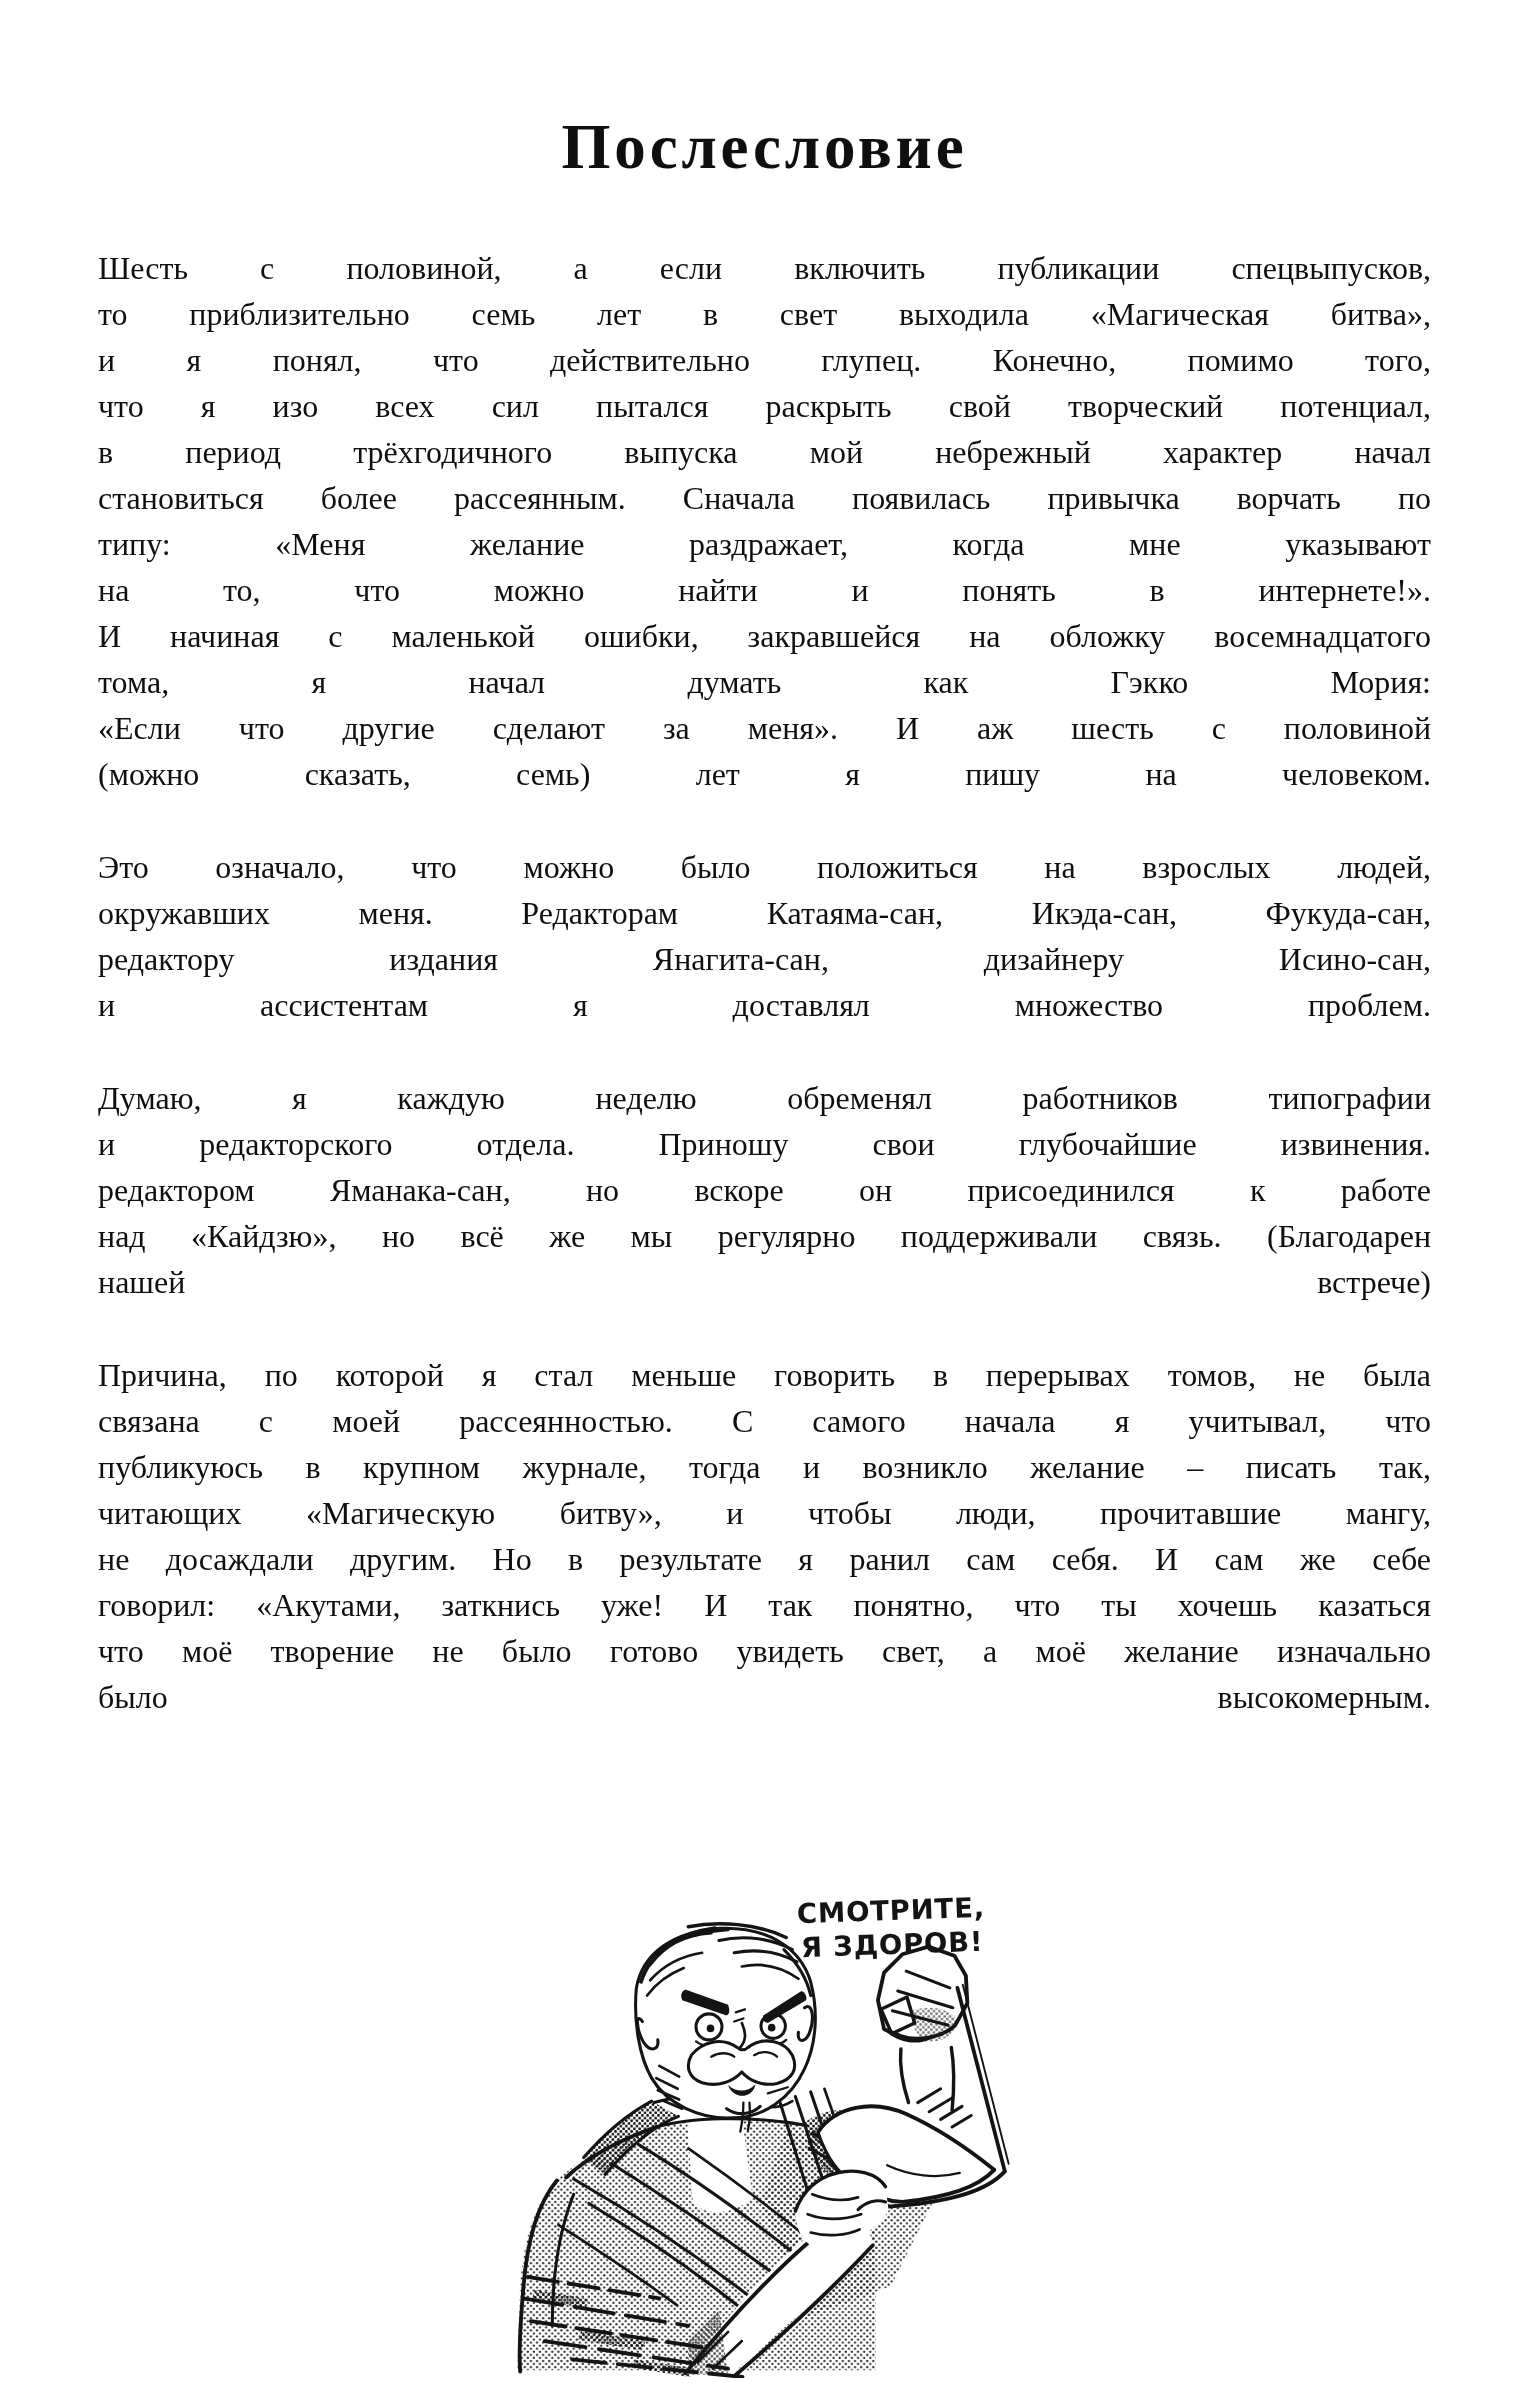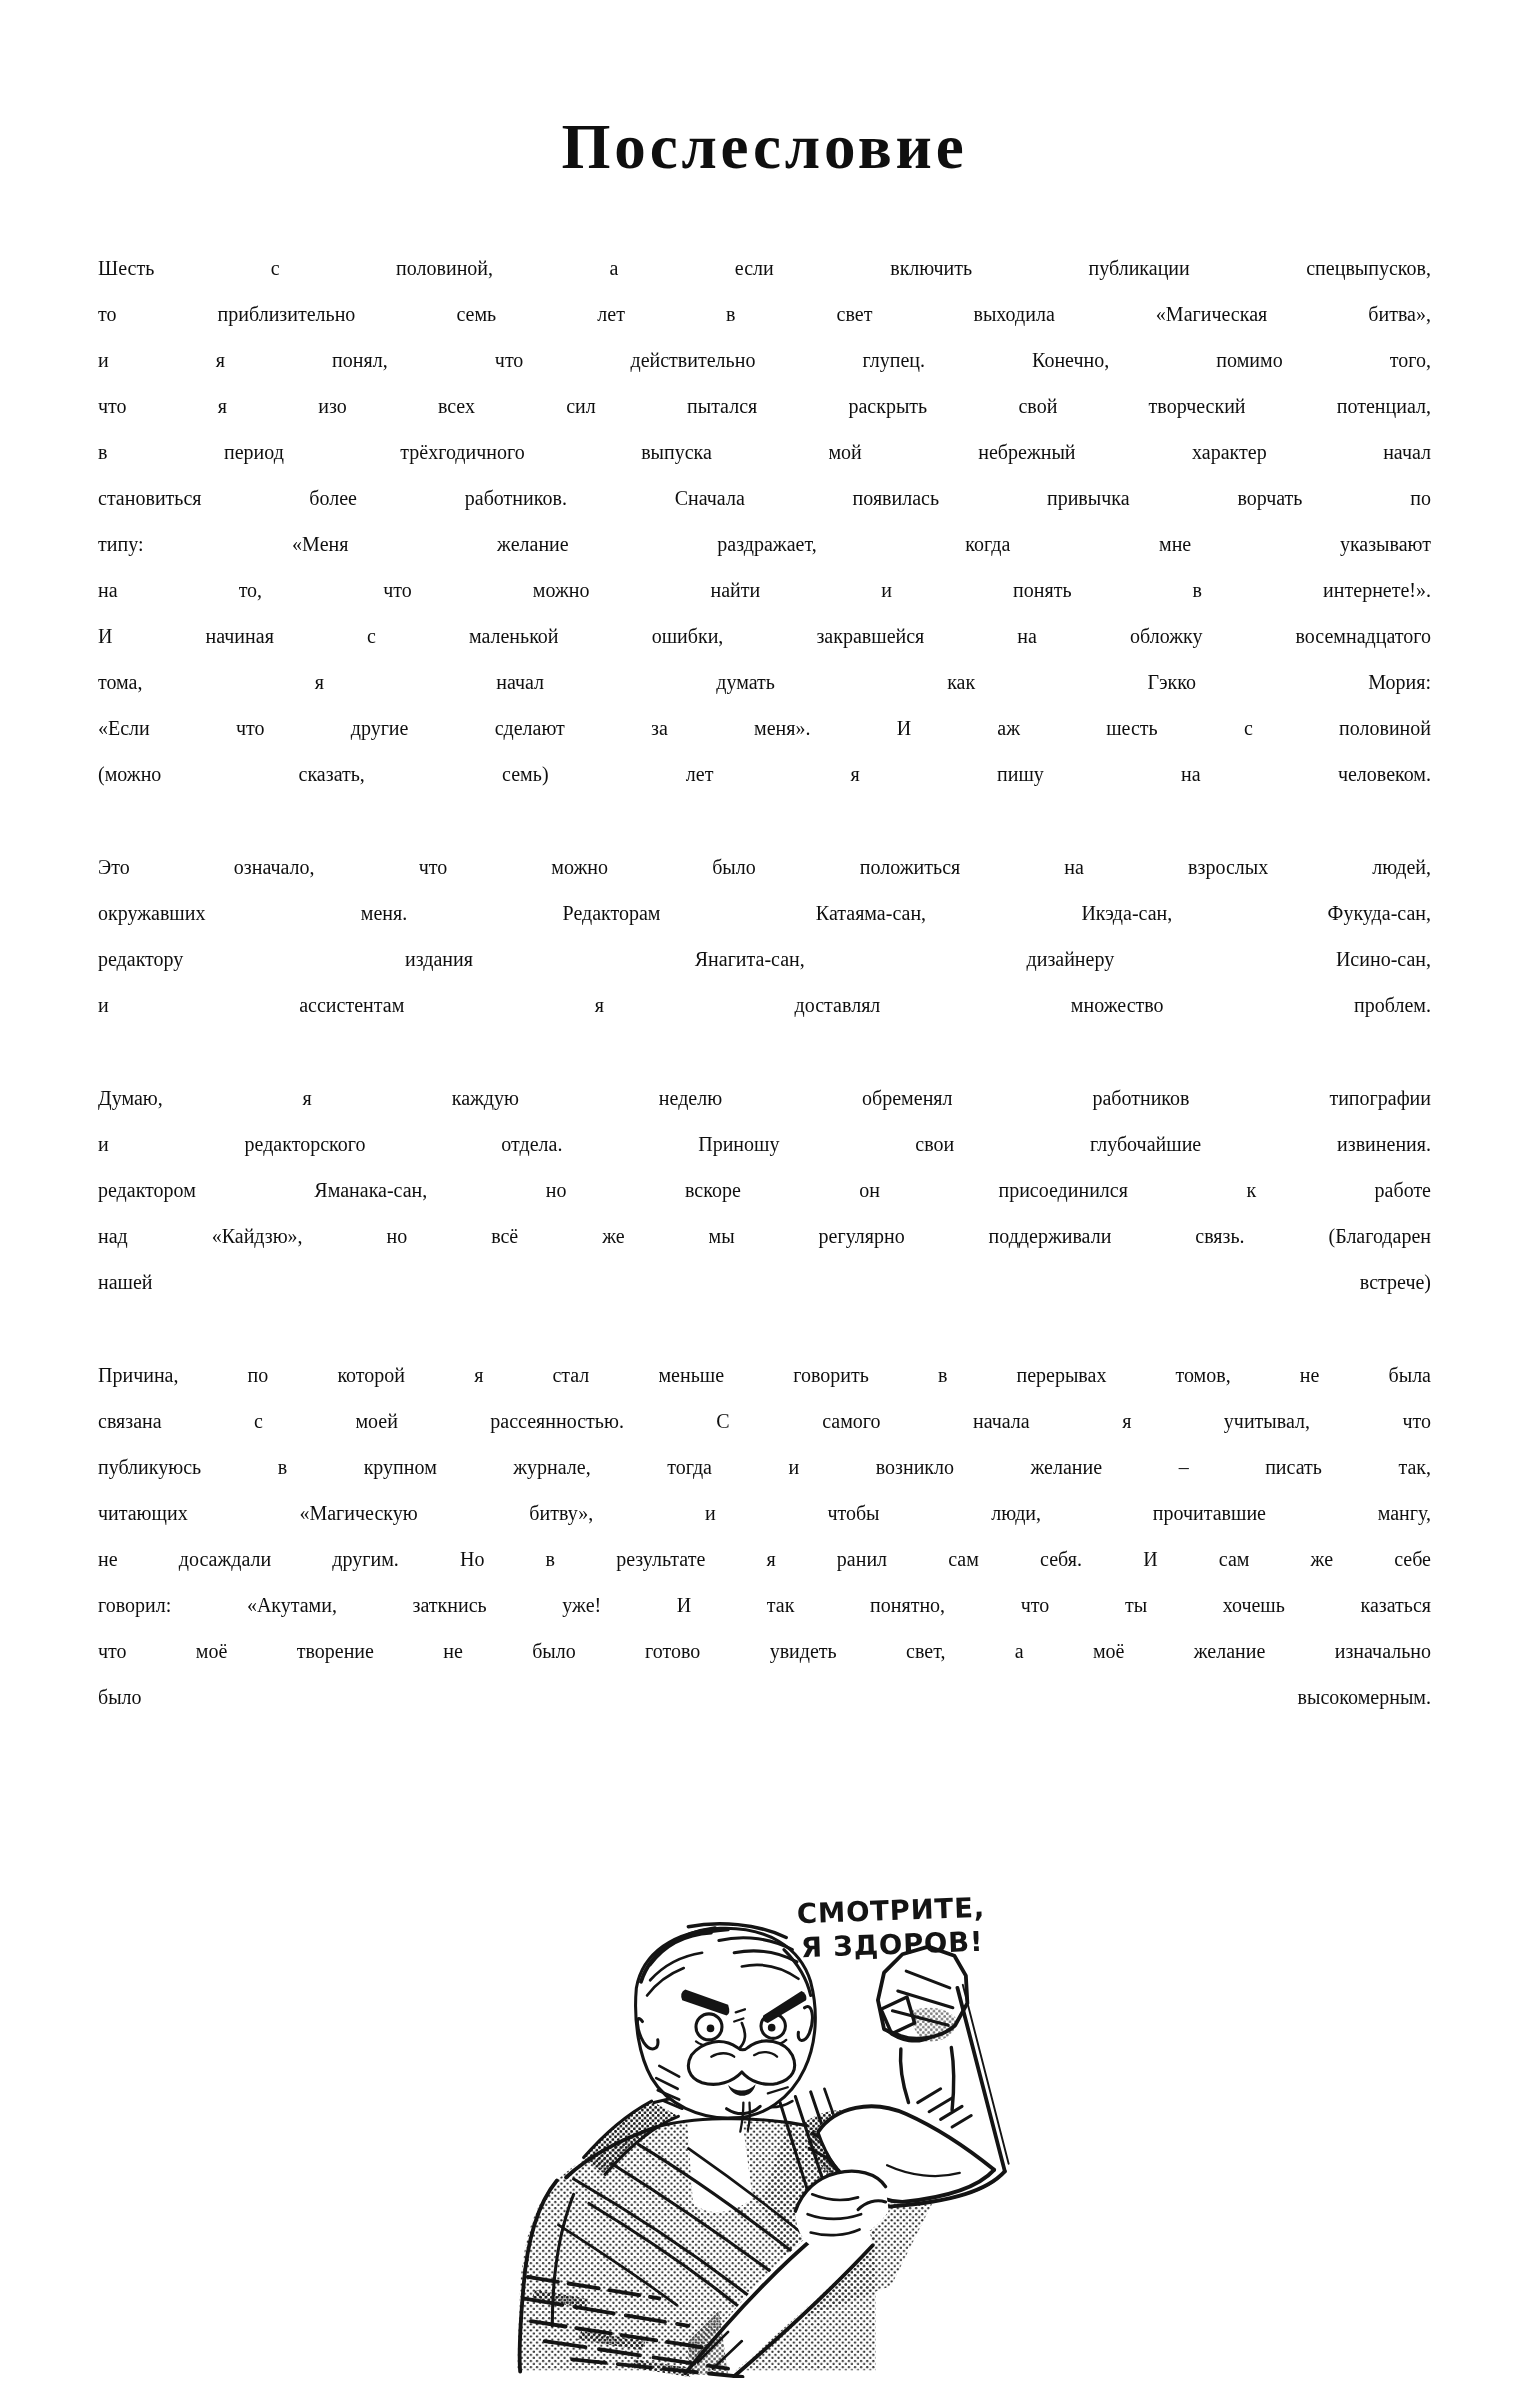--- a/index.html
+++ b/index.html
@@ -8,21 +8,21 @@
     background:#ffffff;color:#0f0f0f;
     font-family:"Liberation Serif", serif;
   }
   .title{
     margin:111px 0 0 0;text-align:center;
     font-size:63px;font-weight:bold;line-height:72px;letter-spacing:3.8px;
   }
   .bodytext{position:absolute;left:98px;right:98px;top:245px;}
   .para{margin:0 0 47px 0;}
   .para .line{
-    font-size:20px;line-height:46px;
+    font-size:32px;line-height:46px;
     text-align:justify;text-align-last:justify;
     -moz-text-align-last:justify;
   }
   .illus{position:absolute;left:459px;top:1873px;width:581px;height:505px;}
   .illus svg{position:absolute;left:0;top:0;}
   .speech{
     position:absolute;left:333px;top:20px;width:199px;text-align:center;
     font-family:"DejaVu Sans", sans-serif;font-weight:700;
     font-size:27.5px;line-height:34px;letter-spacing:0.8px;color:#141414;
     transform:rotate(-2deg);
@@ -35,21 +35,21 @@
 
   <h1 class="title">Послесловие</h1>
 
   <div class="bodytext">
     <div class="para">
         <div class="line">Шесть с половиной, а если включить публикации спецвыпусков,</div>
         <div class="line">то приблизительно семь лет в свет выходила «Магическая битва»,</div>
         <div class="line">и я понял, что действительно глупец. Конечно, помимо того,</div>
         <div class="line">что я изо всех сил пытался раскрыть свой творческий потенциал,</div>
         <div class="line">в период трёхгодичного выпуска мой небрежный характер начал</div>
-        <div class="line">становиться более работников. Сначала появилась привычка ворчать по</div>
+        <div class="line">становиться более рассеянным. Сначала появилась привычка ворчать по</div>
         <div class="line">типу: «Меня желание раздражает, когда мне указывают</div>
         <div class="line">на то, что можно найти и понять в интернете!».</div>
         <div class="line">И начиная с маленькой ошибки, закравшейся на обложку восемнадцатого</div>
         <div class="line">тома, я начал думать как Гэкко Мория:</div>
         <div class="line">«Если что другие сделают за меня». И аж шесть с половиной</div>
         <div class="line">(можно сказать, семь) лет я пишу на человеком.</div>
       </div>
     <div class="para">
         <div class="line">Это означало, что можно было положиться на взрослых людей,</div>
         <div class="line">окружавших меня. Редакторам Катаяма-сан, Икэда-сан, Фукуда-сан,</div>

